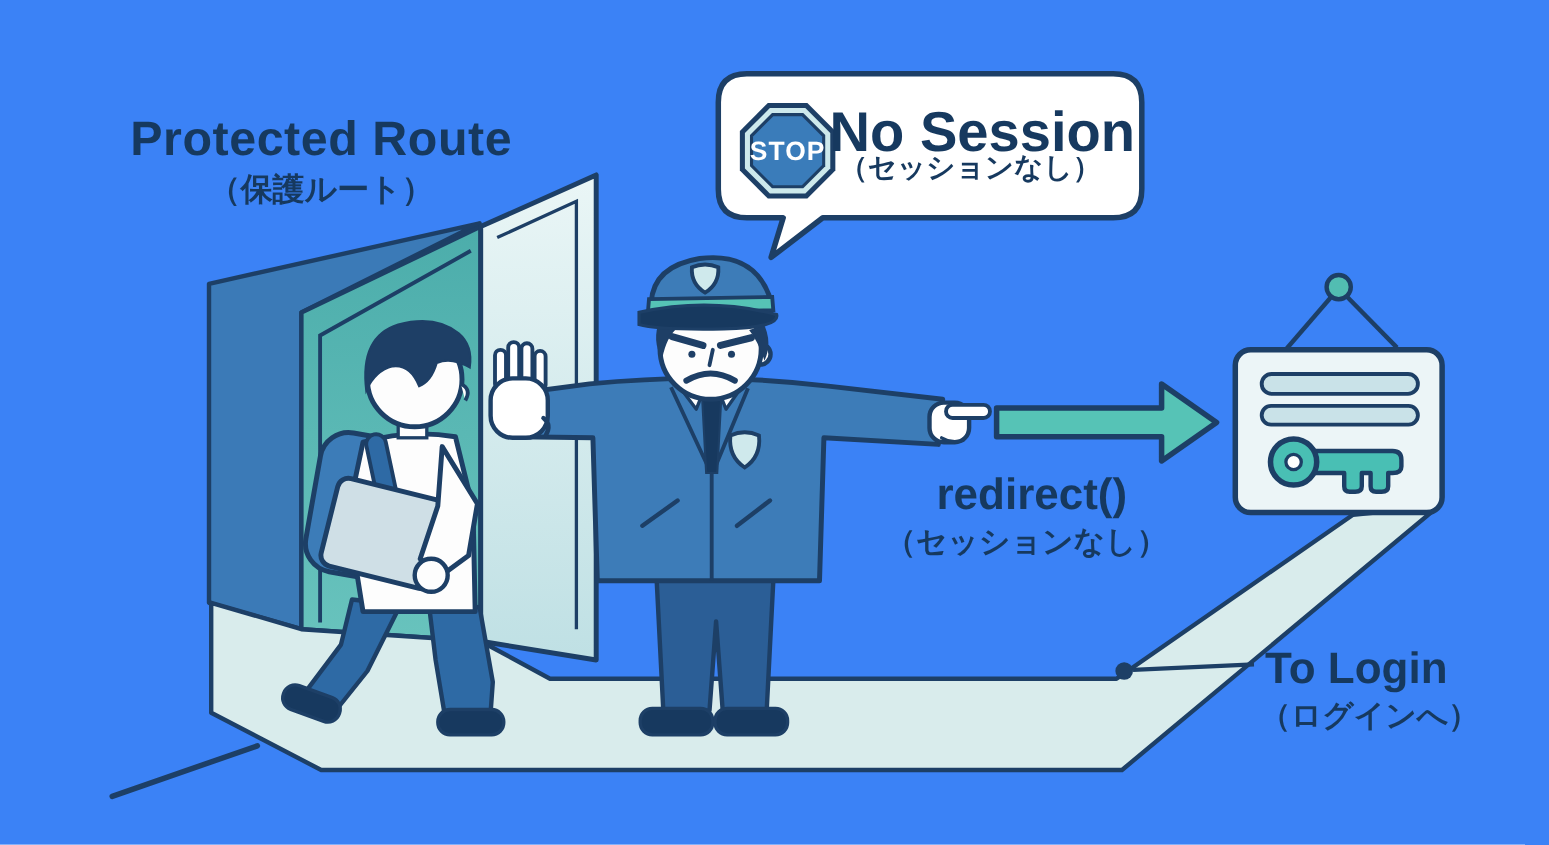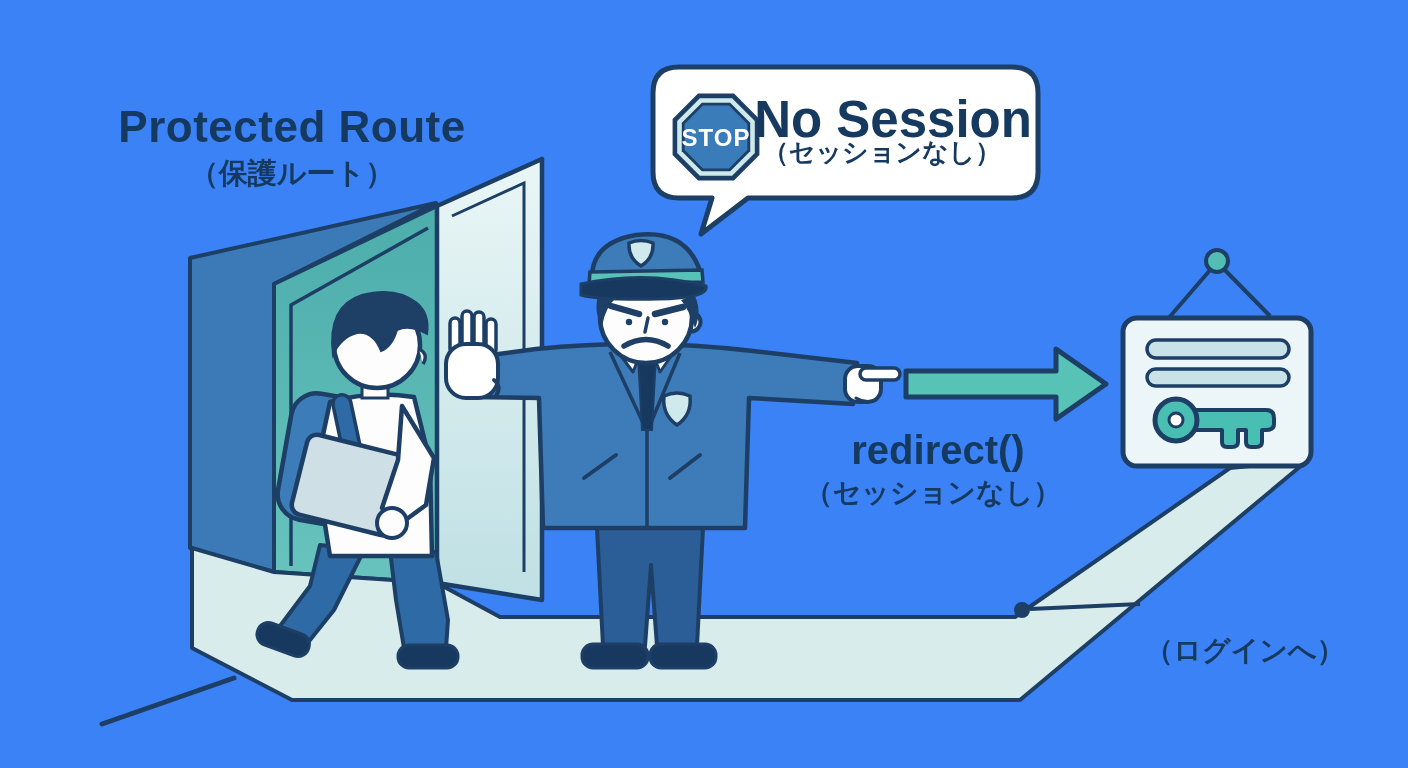--- a/index.html
+++ b/index.html
@@ -156,15 +156,16 @@
   <div class="label title-en" style="left:292px; top:103px;">Protected Route</div>
   <div class="label title-ja" style="left:292px; top:158px;">（保護ルート）</div>
 
   <div class="stop-label" style="left:716px; top:138px;text-align:right;">STOP</div>
   <div class="label bubble-en" style="left:893px; top:92px;">No Session</div>
   <div class="label bubble-ja" style="left:882px; top:140px;font-family:Liberation Mono, monospace;">（セッションなし）</div>
 
   <div class="label redirect-en" style="left:938px; top:428px;">redirect()</div>
   <div class="label redirect-ja" style="left:933px; top:478px;">（セッションなし）</div>
 
+  <div class="label tologin-en" style="left:1233px; top:586px;">To Login</div>
   <div class="label tologin-ja" style="left:1233px; top:636px;">（ログインへ）</div>
 
 </div>
 
 </body></html>

